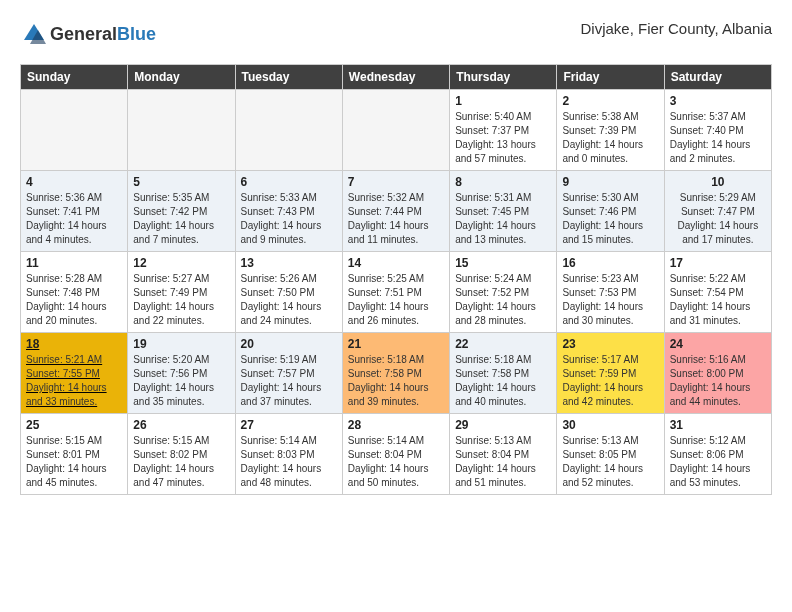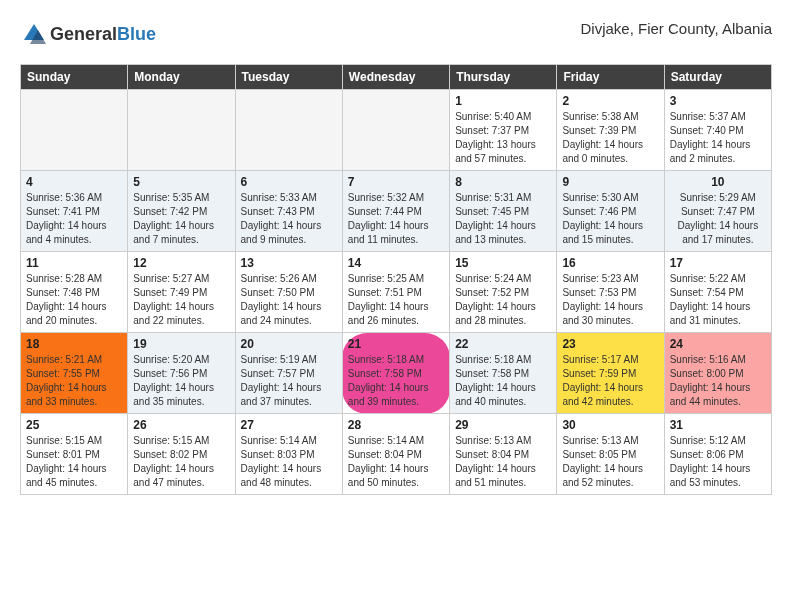--- a/index.html
+++ b/index.html
@@ -184,33 +184,33 @@
         <td>
           <div class="day-number">16</div>
           <div class="day-info">Sunrise: 5:23 AM<br>Sunset: 7:53 PM<br>Daylight: 14 hours and 30 minutes.</div>
         </td>
         <td>
           <div class="day-number">17</div>
           <div class="day-info">Sunrise: 5:22 AM<br>Sunset: 7:54 PM<br>Daylight: 14 hours and 31 minutes.</div>
         </td>
       </tr>
       <tr>
-        <td style="background: #f97316;">
+        <td style="background: #eab308; text-decoration: underline;">
           <div class="day-number">18</div>
           <div class="day-info">Sunrise: 5:21 AM<br>Sunset: 7:55 PM<br>Daylight: 14 hours and 33 minutes.</div>
         </td>
         <td style="background: rgb(237, 242, 247);">
           <div class="day-number">19</div>
           <div class="day-info">Sunrise: 5:20 AM<br>Sunset: 7:56 PM<br>Daylight: 14 hours and 35 minutes.</div>
         </td>
         <td style="background: rgb(237, 242, 247);">
           <div class="day-number">20</div>
           <div class="day-info">Sunrise: 5:19 AM<br>Sunset: 7:57 PM<br>Daylight: 14 hours and 37 minutes.</div>
         </td>
-        <td style="background: #ec4899; border-radius: 25px;">
+        <td style="background: #fdba74;">
           <div class="day-number">21</div>
           <div class="day-info">Sunrise: 5:18 AM<br>Sunset: 7:58 PM<br>Daylight: 14 hours and 39 minutes.</div>
         </td>
         <td style="background: rgb(237, 242, 247);">
           <div class="day-number">22</div>
           <div class="day-info">Sunrise: 5:18 AM<br>Sunset: 7:58 PM<br>Daylight: 14 hours and 40 minutes.</div>
         </td>
         <td style="background: #fde047;">
           <div class="day-number">23</div>
           <div class="day-info">Sunrise: 5:17 AM<br>Sunset: 7:59 PM<br>Daylight: 14 hours and 42 minutes.</div>

